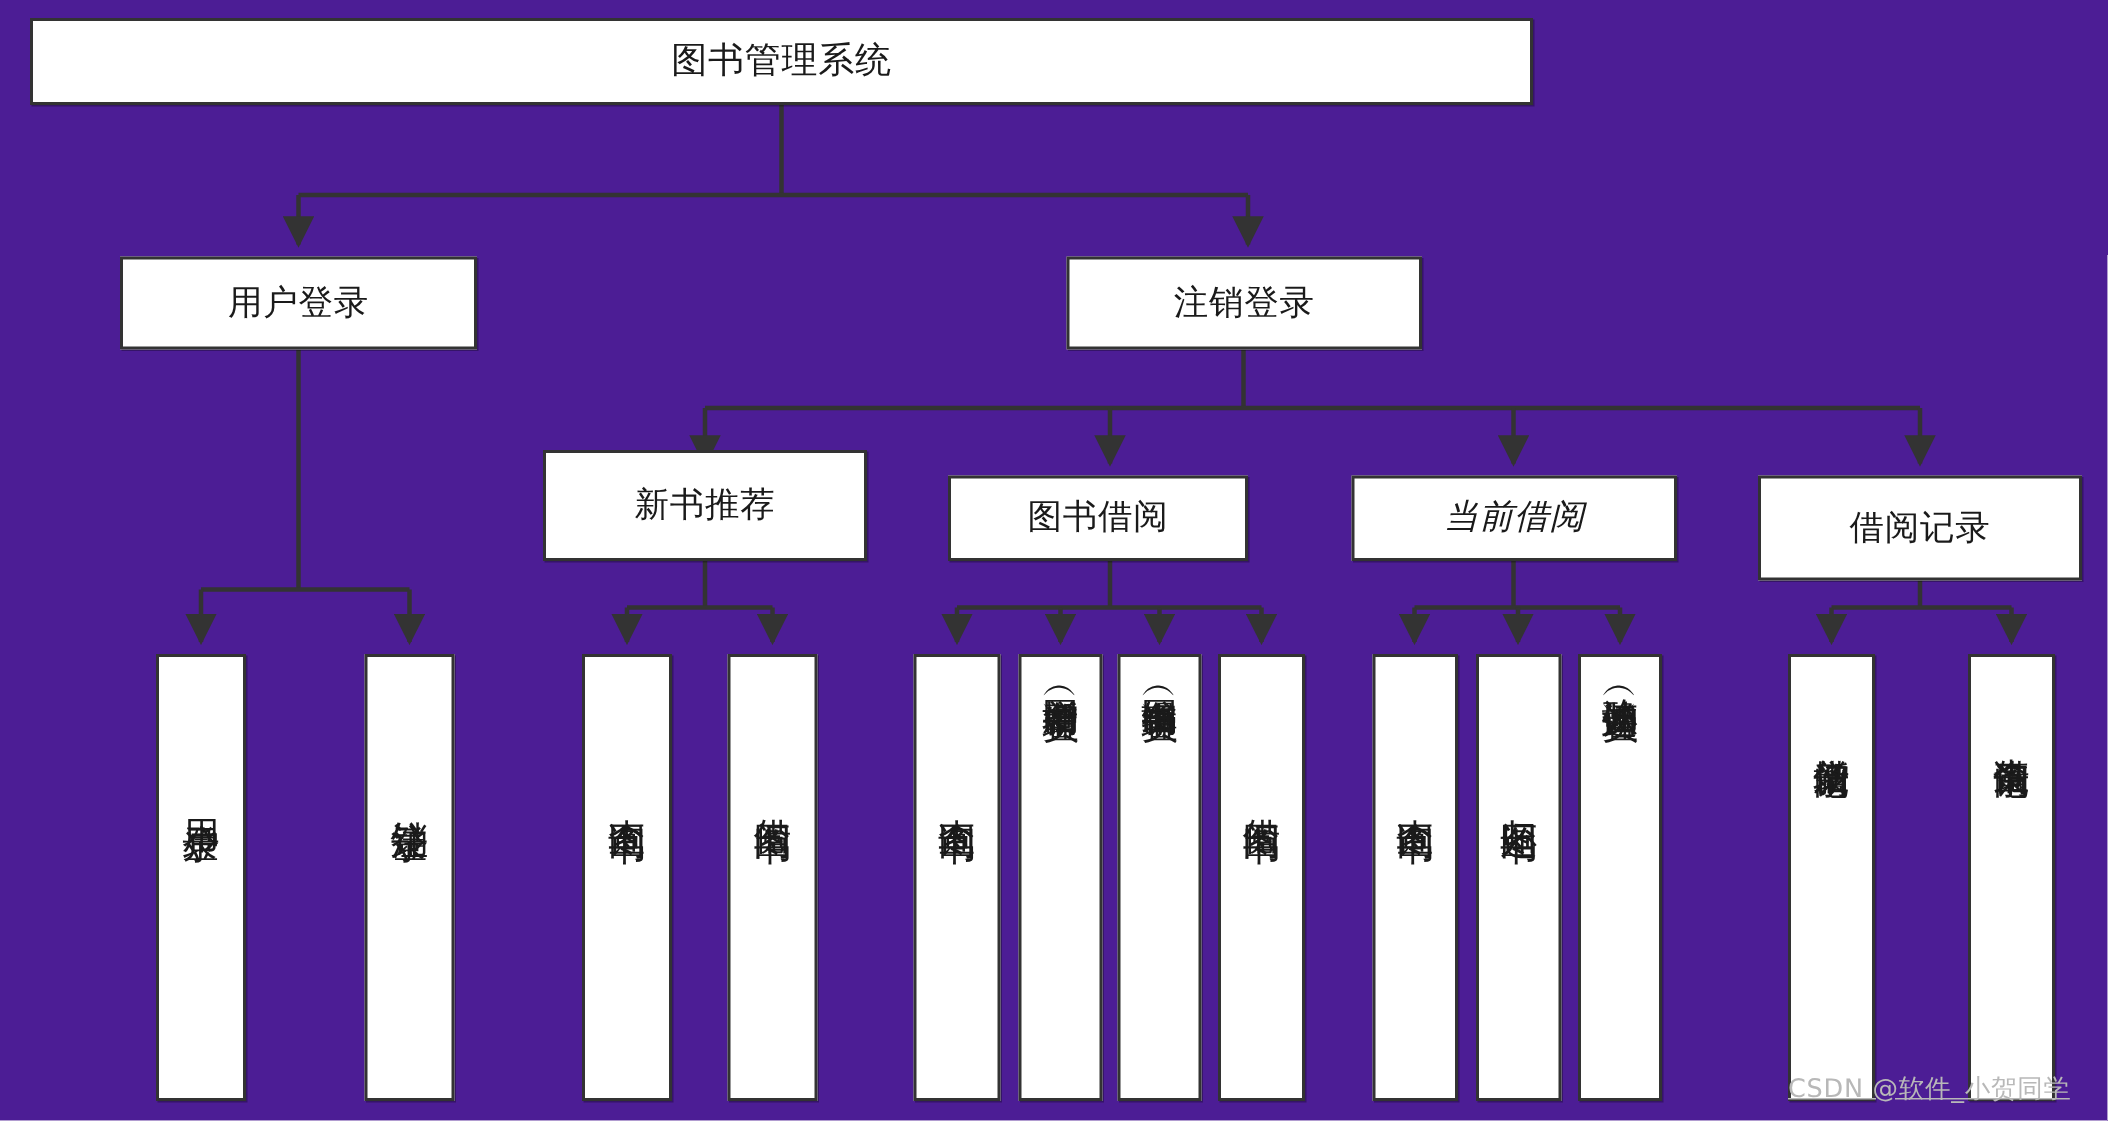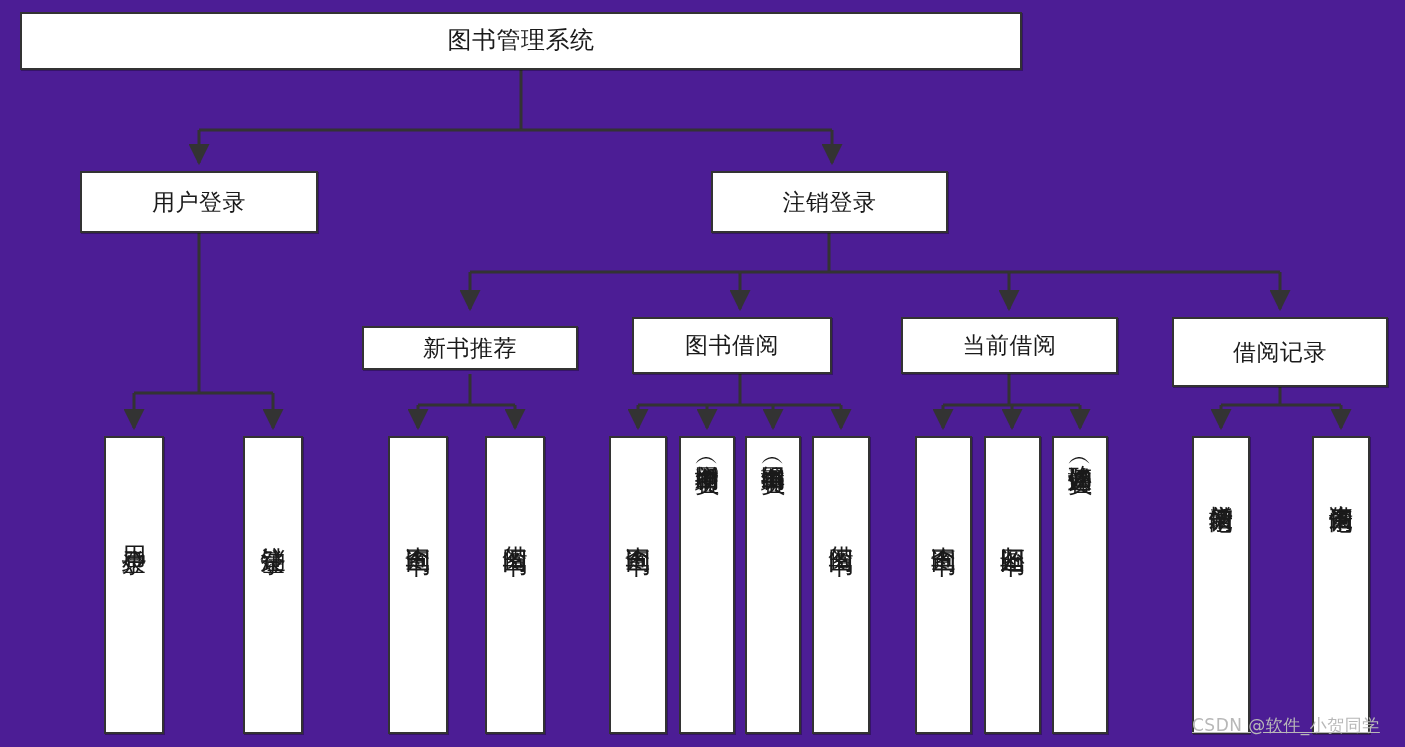--- a/index.html
+++ b/index.html
@@ -136,27 +136,27 @@
     <span class="label">图书管理系统</span>
   </div>
 
   <div class="node horiz" style="left:80px; top:171px; width:238px; height:62px;">
     <span class="label">用户登录</span>
   </div>
   <div class="node horiz" style="left:711px; top:171px; width:237px; height:62px;">
     <span class="label">注销登录</span>
   </div>
 
-  <div class="node horiz" style="left:362px; top:326px; width:216px; height:44px;">
+  <div class="node horiz" style="left:362px; top:300px; width:216px; height:74px;">
     <span class="label">新书推荐</span>
   </div>
   <div class="node horiz" style="left:632px; top:317px; width:200px; height:57px;">
     <span class="label">图书借阅</span>
   </div>
-  <div class="node horiz" style="left:901px; top:317px; width:217px; height:57px;">
+  <div class="node horiz" style="left:901px; top:317px; width:217px; height:57px;font-style:italic;">
     <span class="label">当前借阅</span>
   </div>
   <div class="node horiz" style="left:1172px; top:317px; width:216px; height:70px;justify-content:center;">
     <span class="label">借阅记录</span>
   </div>
 
   <div class="node vert" style="left:104px; top:436px; width:60px; height:298px; padding-top:88px;">
     <span class="label">用户登录</span>
   </div>
   <div class="node vert" style="left:243px; top:436px; width:60px; height:298px; padding-top:88px;">

